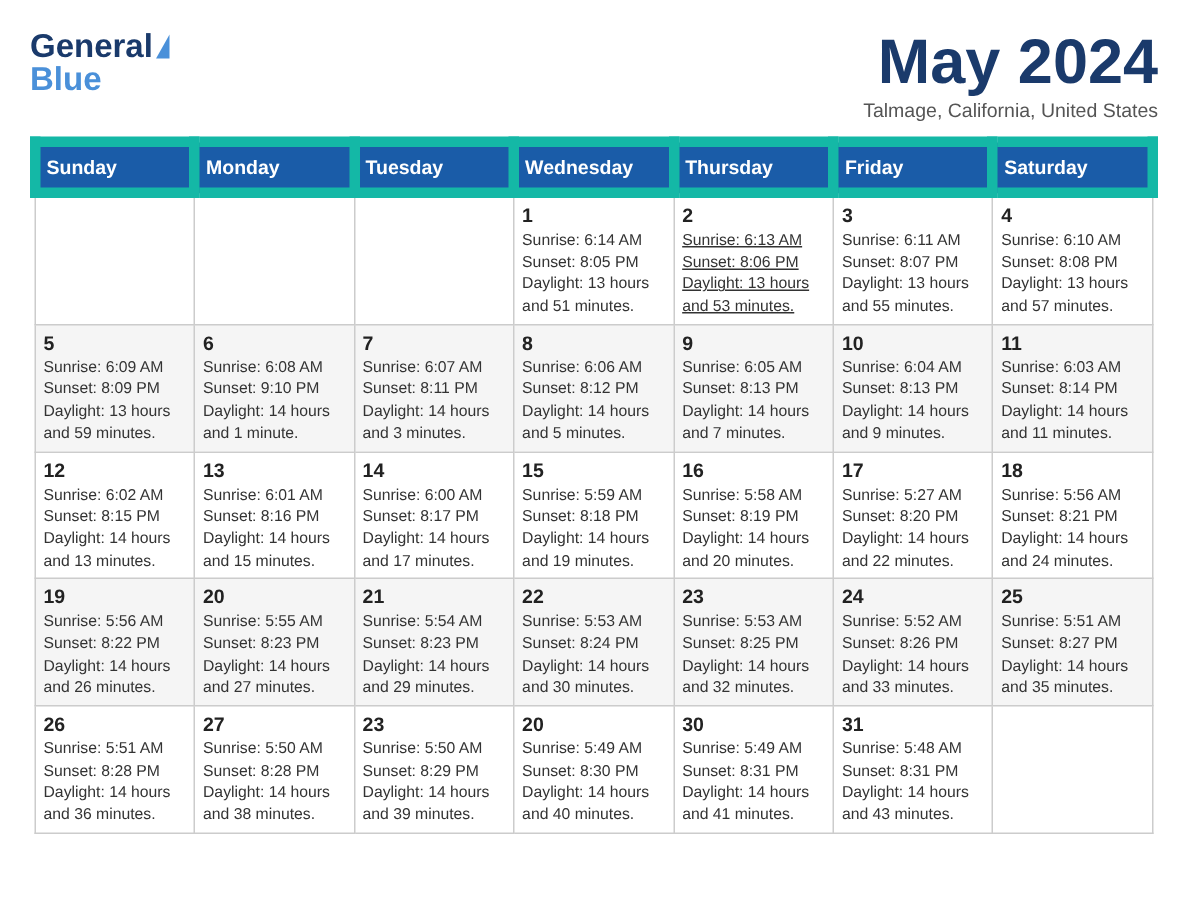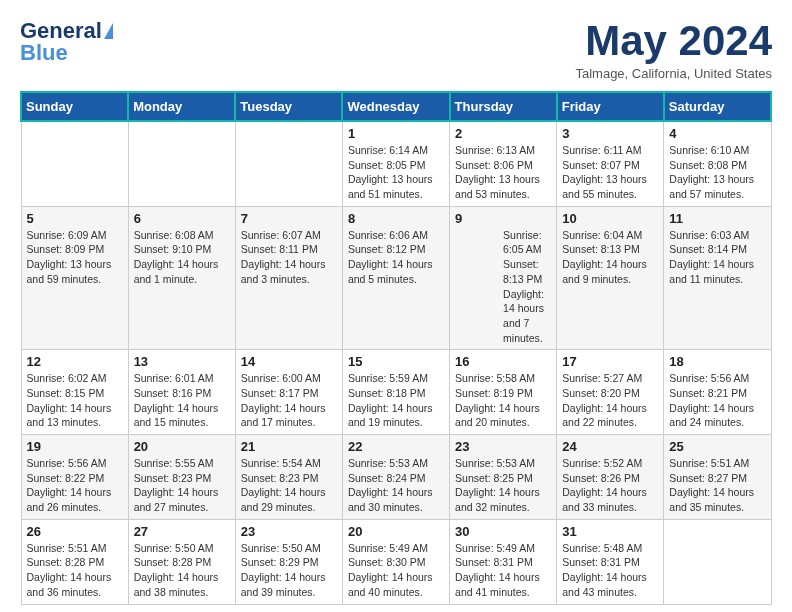--- a/index.html
+++ b/index.html
@@ -47,21 +47,21 @@
       border-collapse: collapse;
       font-size: 11px;
     }
     .calendar-table thead tr th {
       background-color: #1a5ca8;
       color: #fff;
       padding: 6px 4px;
       text-align: left;
       font-size: 13px;
       font-weight: bold;
-      border: 2px solid #14b8a6;
+      border: 7px solid #14b8a6;
     }
     .calendar-table tbody tr td {
       vertical-align: top;
       border: 1px solid #ccc;
       padding: 4px 5px;
       width: 107px;
       min-height: 80px;
       background: #fff;
     }
     .calendar-table tbody tr:nth-child(even) td {
@@ -119,21 +119,21 @@
         <td class="empty-cell"></td>
         <td>
           <span class="day-number">1</span>
           <div class="day-info" style="white-space: pre-line;">Sunrise: 6:14 AM
 Sunset: 8:05 PM
 Daylight: 13 hours
 and 51 minutes.</div>
         </td>
         <td>
           <span class="day-number">2</span>
-          <div class="day-info" style="white-space: pre-line;">Sunrise: 6:13 AM
+          <div class="day-info" style="white-space: pre-line; text-decoration: underline;">Sunrise: 6:13 AM
 Sunset: 8:06 PM
 Daylight: 13 hours
 and 53 minutes.</div>
         </td>
         <td>
           <span class="day-number">3</span>
           <div class="day-info" style="white-space: pre-line;">Sunrise: 6:11 AM
 Sunset: 8:07 PM
 Daylight: 13 hours
 and 55 minutes.</div>
@@ -170,21 +170,21 @@
         </td>
         <td>
           <span class="day-number">8</span>
           <div class="day-info" style="white-space: pre-line;">Sunrise: 6:06 AM
 Sunset: 8:12 PM
 Daylight: 14 hours
 and 5 minutes.</div>
         </td>
         <td>
           <span class="day-number">9</span>
-          <div class="day-info" style="white-space: pre-line; margin-left: 48px;">Sunrise: 6:05 AM
+          <div class="day-info" style="white-space: pre-line;">Sunrise: 6:05 AM
 Sunset: 8:13 PM
 Daylight: 14 hours
 and 7 minutes.</div>
         </td>
         <td>
           <span class="day-number">10</span>
           <div class="day-info" style="white-space: pre-line;">Sunrise: 6:04 AM
 Sunset: 8:13 PM
 Daylight: 14 hours
 and 9 minutes.</div>

